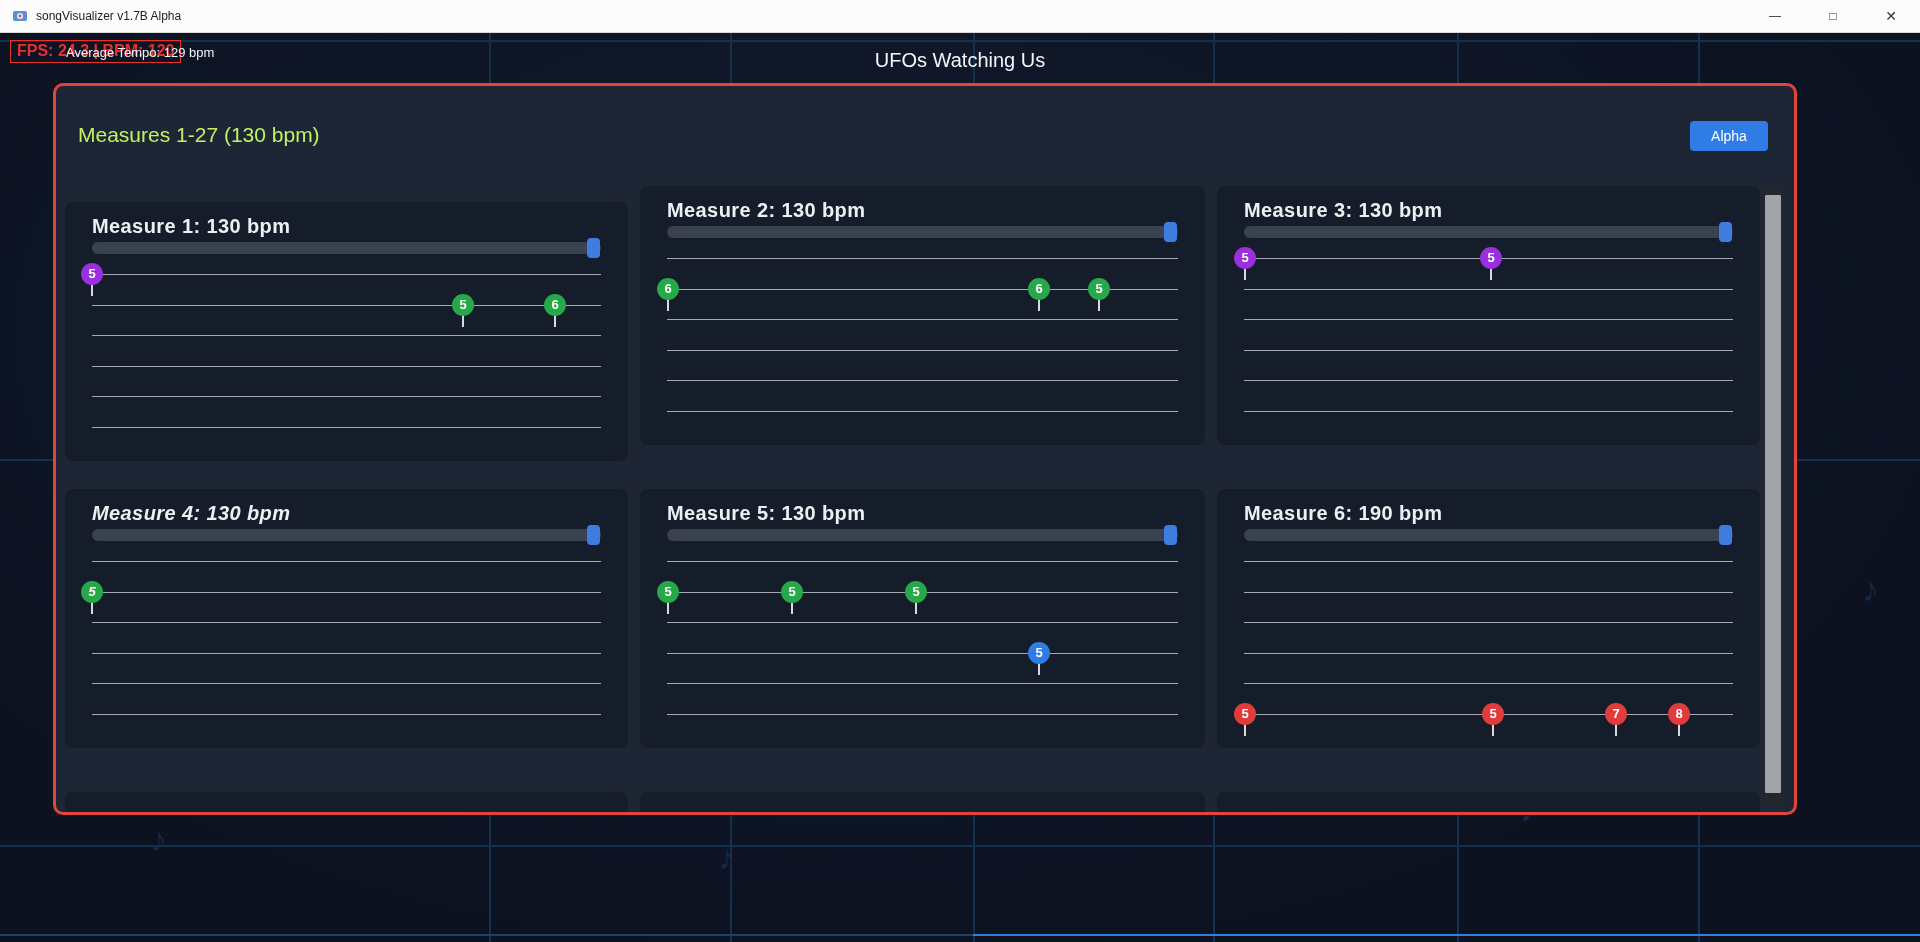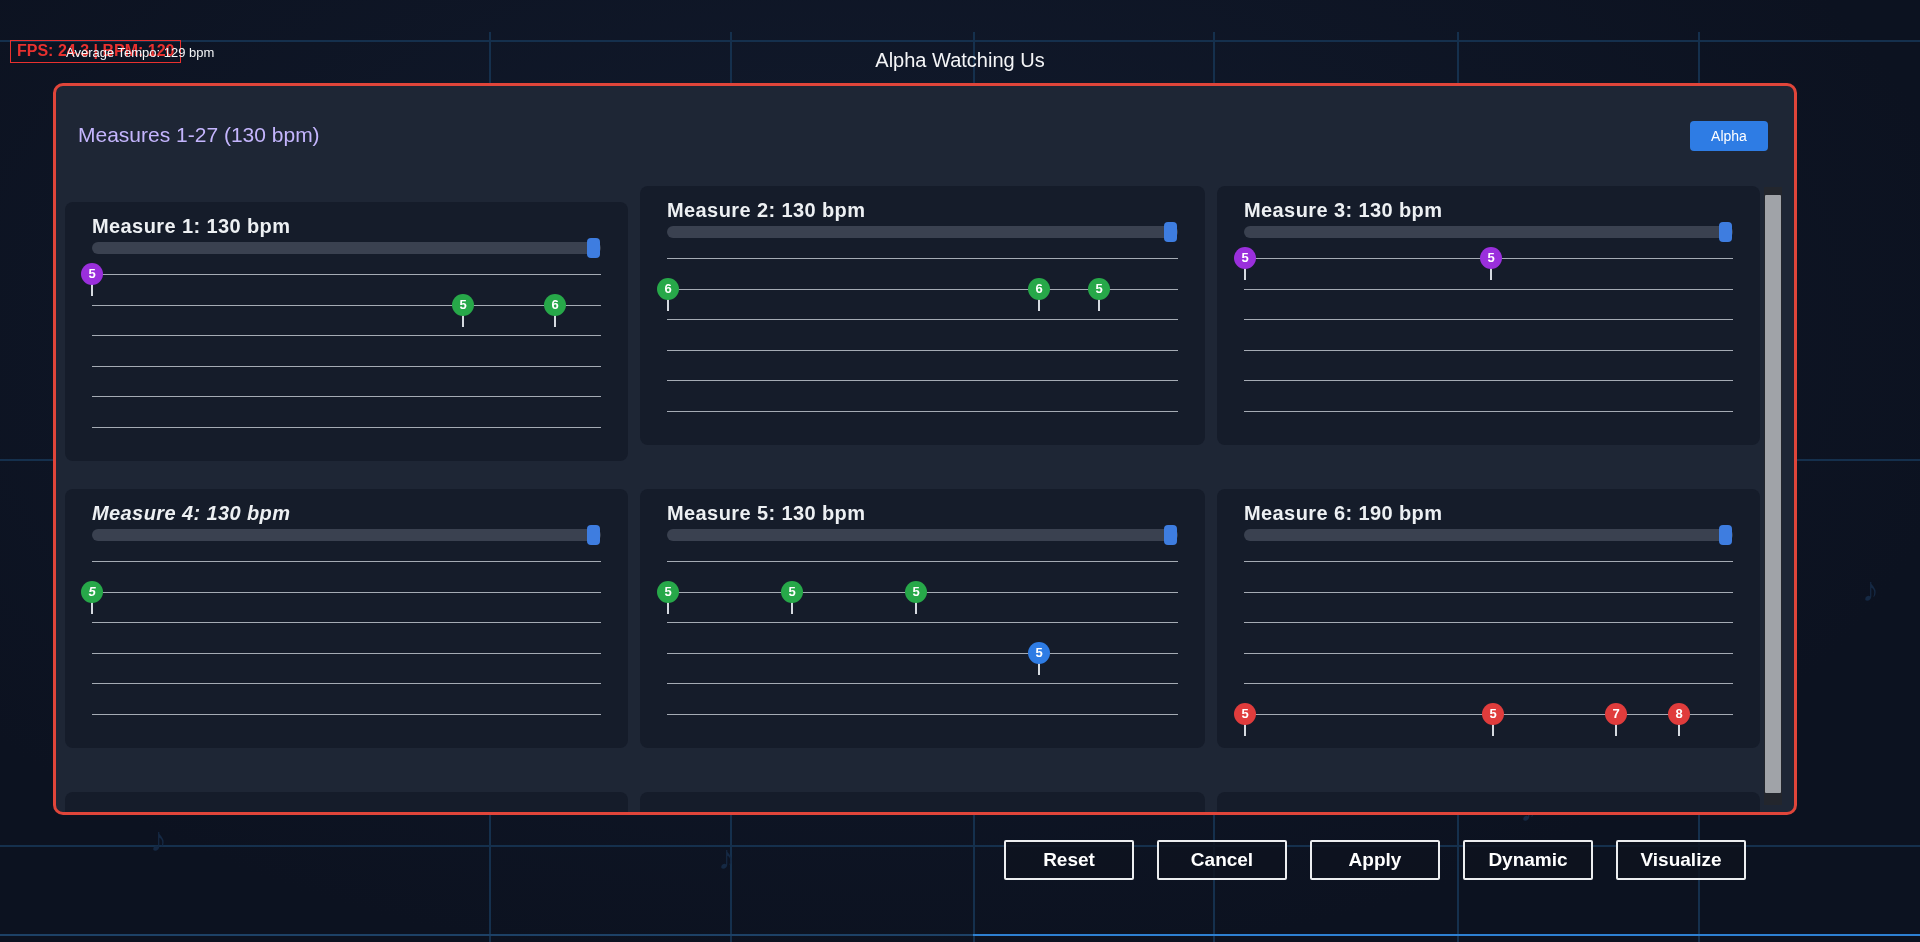--- a/index.html
+++ b/index.html
@@ -19,21 +19,21 @@
   .tb-btn{width:58px;height:32px;display:flex;align-items:center;justify-content:center;color:#333;font-size:12px;cursor:default;}
   .tb-btn.close{font-size:14px;}
   
   .fps-box{position:absolute;left:10px;top:40px;border:1px solid #e8312f;color:#e8312f;
            font-size:16px;font-weight:bold;padding:1px 6px 2px;z-index:6;white-space:nowrap;}
   .avg-tempo{position:absolute;left:66px;top:45px;color:#f4f5f7;font-size:13px;z-index:7;white-space:nowrap;}
   .song-title{position:absolute;left:0;top:49px;width:1920px;text-align:center;color:#f4f5f7;font-size:20px;z-index:5;}
   
   .panel{position:absolute;left:53px;top:83px;width:1738px;height:726px;background:#1e2635;
          border:3px solid #e0453a;border-radius:10px;overflow:hidden;z-index:10;}
-  .panel-title{position:absolute;left:22px;top:37px;font-size:21px;color:#c4b5fd;}
+  .panel-title{position:absolute;left:22px;top:37px;font-size:21px;color:#bef264;}
   .hide-btn{position:absolute;right:26px;top:35px;width:78px;height:30px;background:#2e7ce4;border:none;
             border-radius:4px;color:#fff;font-size:14px;font-family:inherit;cursor:pointer;}
   .measure-card{position:absolute;height:259px;background:#151c2a;border-radius:8px;}
   .measure-title{position:absolute;left:27px;top:13px;font-size:20px;font-weight:bold;letter-spacing:0.4px;color:#edf0f3;}
   .slider-track{position:absolute;left:27px;right:27px;top:40px;height:12px;background:#3a4150;border-radius:6px;}
   .slider-handle{position:absolute;top:-4px;width:13px;height:20px;background:#3e7de0;border-radius:4px;}
   .staff-line{position:absolute;left:27px;right:27px;height:1px;background:rgba(213,219,227,0.75);}
   .marker-stem{position:absolute;width:2px;height:22px;background:#d5dae0;z-index:2;}
   .marker-circle{position:absolute;width:22px;height:22px;border-radius:50%;color:#fff;font-size:13px;
                  font-weight:bold;text-align:center;line-height:22px;z-index:3;}
@@ -61,24 +61,39 @@
       <div class="hline" style="top: 845px; left: 0px; width: 1920px;"></div>
       <div class="hline" style="top: 934px; left: 0px; width: 973px; background: rgb(29, 65, 102);"></div>
       <div class="hline" style="top: 934px; left: 973px; width: 947px; background: rgb(46, 128, 210);"></div>
       <div class="bg-note" style="left: 150px; top: 822px;">♪</div>
       <div class="bg-note" style="left: 718px; top: 840px;">♪</div>
       <div class="bg-note" style="left: 1520px; top: 792px;">♪</div>
       <div class="bg-note" style="left: 1645px; top: 96px;">♪</div>
       <div class="bg-note" style="left: 1862px; top: 572px;">♪</div>
     </div>
 
+  <div class="titlebar">
+    <div class="tb-left">
+      <svg class="tb-icon" viewBox="0 0 16 16">
+        <rect x="1" y="3" width="14" height="10" rx="2" fill="#5b8ed6"></rect>
+        <circle cx="8" cy="8" r="3" fill="#e9eef6"></circle>
+        <circle cx="8" cy="8" r="1.4" fill="#d6543f"></circle>
+      </svg>
+      <span class="tb-title">songVisualizer v1.7B Alpha</span>
+    </div>
+    <div class="tb-controls">
+      <div class="tb-btn">—</div>
+      <div class="tb-btn">□</div>
+      <div class="tb-btn close">✕</div>
+    </div>
+  </div>
 
   <div class="fps-box">FPS: 24.3 | BPM: 120</div>
   <div class="avg-tempo">Average Tempo: 129 bpm</div>
-  <div class="song-title">Alpha Watching Us</div>
+  <div class="song-title">UFOs Watching Us</div>
 
   <div class="panel">
     <div class="panel-title">Measures 1-27 (130 bpm)</div>
     <button class="hide-btn">Alpha</button>
     <div id="cards">
         <div class="measure-card" style="left: 9px; top: 116px; width: 563px;">
           <div class="measure-title">Measure 1: 130 bpm</div>
           <div class="slider-track">
             <div class="slider-handle" style="left: calc(100% - 14px);"></div>
           </div>
@@ -185,20 +200,13 @@
         </div>
         <div class="measure-card" style="left: 9px; top: 706px; width: 563px;"></div>
         <div class="measure-card" style="left: 584px; top: 706px; width: 565px;"></div>
         <div class="measure-card" style="left: 1161px; top: 706px; width: 543px;"></div>
       </div>
     <div class="scrollbar" style="left:1708px;top:101px;height:618px;">
       <div class="scroll-thumb" style="height:598px;"></div>
     </div>
   </div>
 
-  <div class="footer" id="footer">
-      <button class="footer-btn">Reset</button>
-      <button class="footer-btn">Cancel</button>
-      <button class="footer-btn">Apply</button>
-      <button class="footer-btn">Dynamic</button>
-      <button class="footer-btn">Visualize</button>
-    </div>
 </div>
 
 </body></html>

